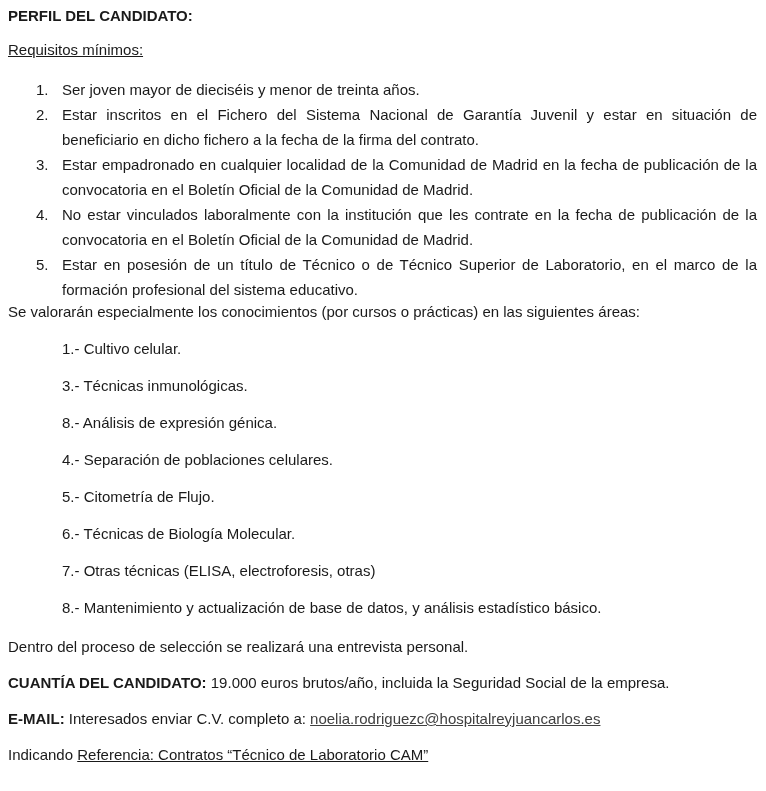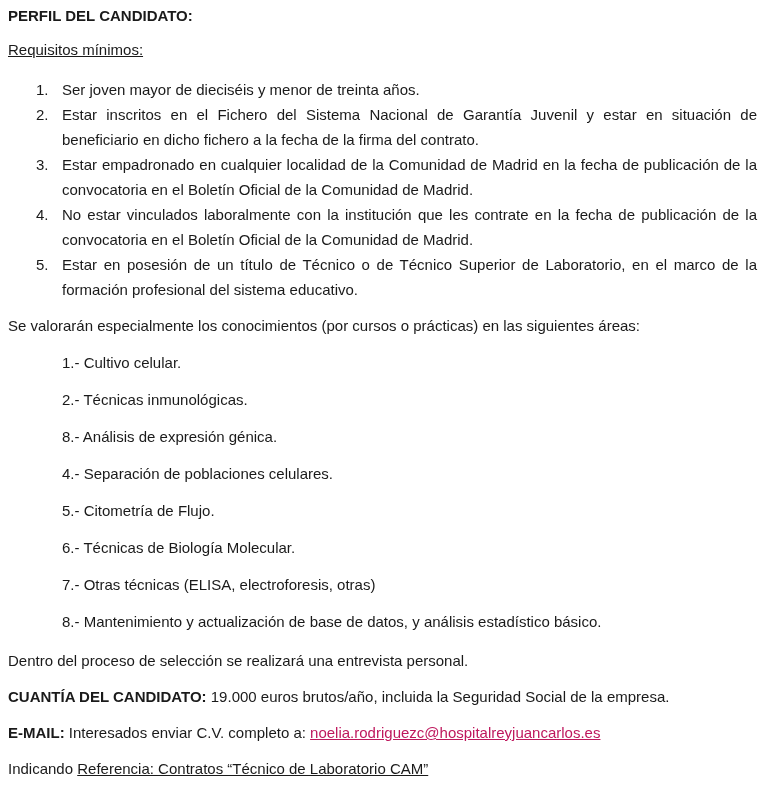--- a/index.html
+++ b/index.html
@@ -40,37 +40,37 @@
     position: relative;
     line-height: 25px;
     text-align: justify;
   }
   .req-num {
     position: absolute;
     left: -26px;
     top: 0;
   }
   .valoracion {
-    margin-top: 14px;
+    margin-top: 0;
     line-height: 20px;
   }
   .area {
     margin: 17px 0 0 54px;
     line-height: 20px;
   }
   .entrevista {
     margin-top: 19px;
     line-height: 20px;
   }
   .cuantia, .email-line, .referencia {
     margin-top: 16px;
     line-height: 20px;
   }
   .email-link {
-    color: #be185d;
+    color: #404040;
     text-decoration: underline;
     cursor: pointer;
   }
 </style>
 </head>
 <body>
 
 <div class="page">
 
   <p class="title">PERFIL DEL CANDIDATO:</p>
@@ -97,21 +97,21 @@
     <li>
       <span class="req-num">5.</span>
       <span>Estar en posesión de un título de Técnico o de Técnico Superior de Laboratorio, en el marco de la formación profesional del sistema educativo.</span>
     </li>
   </ol>
 
   <p class="valoracion">Se valorarán especialmente los conocimientos (por cursos o prácticas) en las siguientes áreas:</p>
 
   <div>
     <p class="area">1.- Cultivo celular.</p>
-    <p class="area">2.- Técnicas inmunológicas.</p>
+    <p class="area">3.- Técnicas inmunológicas.</p>
     <p class="area">8.- Análisis de expresión génica.</p>
     <p class="area">4.- Separación de poblaciones celulares.</p>
     <p class="area">5.- Citometría de Flujo.</p>
     <p class="area">6.- Técnicas de Biología Molecular.</p>
     <p class="area">7.- Otras técnicas (ELISA, electroforesis, otras)</p>
     <p class="area">8.- Mantenimiento y actualización de base de datos, y análisis estadístico básico.</p>
   </div>
 
   <p class="entrevista">Dentro del proceso de selección se realizará una entrevista personal.</p>
 

